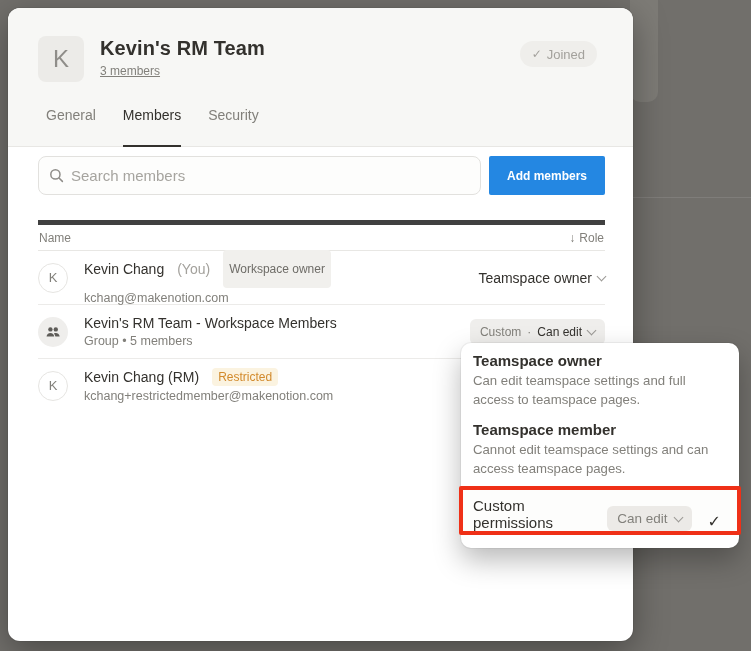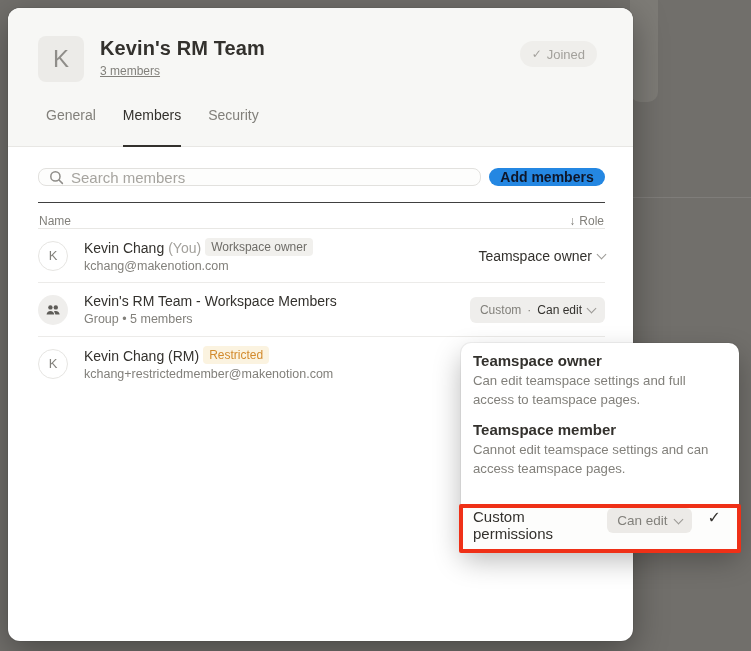--- a/index.html
+++ b/index.html
@@ -44,62 +44,62 @@
   }
   .joined-badge .chk{font-size:12px;}
   .tabs{display:flex;gap:27px;padding:0 0 0 38px;margin-top:25px;}
   .tab{
     font-size:14px;color:#82807b;padding-bottom:22px;cursor:default;
     border-bottom:2.5px solid transparent;margin-bottom:-1px;
   }
   .tab.active{color:#33312d;font-weight:500;border-bottom-color:#33312d;}
   
   .content{padding:0 28px 0 30px;}
-  .search-row{display:flex;margin-top:21px;height:18px;}
+  .search-row{display:flex;margin-top:9px;height:39px;}
   .search-input{
     flex:1;display:flex;align-items:center;gap:7px;
     border:1px solid #e2e1de;border-radius:8px;background:#fdfdfc;
     padding:0 10px;box-sizing:border-box;
   }
   .search-input input{
     border:none;outline:none;background:transparent;flex:1;
     font-family:inherit;font-size:15px;color:#37352f;padding:0;
   }
   .search-input input::placeholder{color:#a6a49f;}
   .btn-add{
-    margin-left:8px;width:116px;border:none;border-radius:13px;
-    background:#2487e2;color:#0f172a;font-family:inherit;font-size:14px;
+    margin-left:8px;width:116px;border:none;border-radius:2px;
+    background:#2487e2;color:#ffffff;font-family:inherit;font-size:12px;
     font-weight:600;cursor:pointer;
   }
   .table-head{
-    display:flex;justify-content:space-between;align-items:flex-end;
-    margin-top:16px;height:25px;
-    border-top:1px solid #404040;border-bottom:1px solid #e8e7e4;
+    display:flex;justify-content:space-between;align-items:center;
+    margin-top:25px;height:25px;
+    border-top:5px solid #404040;border-bottom:1px solid #e8e7e4;
     font-size:12px;color:#82807b;padding:0 1px;
   }
   .role-sort{display:flex;align-items:center;gap:4px;}
   .member-row{
     display:flex;align-items:center;height:53px;
     border-bottom:1px solid #ecebe9;
   }
   .member-row.last{border-bottom:none;}
   .m-avatar{
     width:30px;height:30px;border-radius:50%;flex:0 0 auto;
     display:flex;align-items:center;justify-content:center;
     background:#fff;border:1px solid #e6e5e2;box-sizing:border-box;
     font-size:13px;color:#82807b;
   }
   .m-avatar.group{background:#efeeec;border:none;}
   .m-text{margin-left:16px;flex:1;min-width:0;}
-  .m-nameline{display:flex;align-items:flex-end;gap:4px;font-size:14px;color:#33312d;}
+  .m-nameline{display:flex;align-items:center;gap:13px;font-size:14px;color:#33312d;}
   .m-name{font-weight:400;}
   .m-you{color:#a3a19c;}
   .badge-gray{
     background:#f1f0ed;color:#6e6c67;font-size:12px;border-radius:4px;
-    padding:2px 6px;line-height:14px;
+    padding:12px 6px;line-height:14px;
   }
   .badge-orange{
     background:#fbf3e0;color:#d28a2c;font-size:12px;border-radius:4px;
     padding:2px 6px;line-height:14px;
   }
   .m-sub{margin-top:3px;font-size:12.5px;color:#82807b;}
   .m-role{display:flex;align-items:center;gap:6px;font-size:14px;color:#33312d;flex:0 0 auto;}
   .role-pill{
     display:flex;align-items:center;gap:6px;background:#efeeec;
     border-radius:6px;padding:6px 10px;font-size:12px;cursor:pointer;
@@ -118,23 +118,23 @@
     background:#fff;border-radius:10px;box-sizing:border-box;
     box-shadow:0 0 0 1px rgba(15,15,15,0.05),0 12px 28px rgba(0,0,0,0.28);
     z-index:5;
   }
   .dd-inner{padding:9px 12px 0 12px;}
   .dd-option{margin-bottom:12px;cursor:pointer;}
   .dd-title{font-size:15px;font-weight:600;color:#33312d;margin-bottom:3px;}
   .dd-desc{font-size:13.2px;color:#82807b;line-height:1.42;width:250px;}
   .dd-remove{font-size:15px;color:#e5544b;margin-top:2px;cursor:pointer;}
   .custom-row{
-    position:absolute;left:-2px;right:-2px;top:161px;height:41px;
+    position:absolute;left:-2px;right:-2px;top:143px;height:41px;
     background:#fdfdfc;border:4px solid #ef3017;border-radius:2px;
-    box-sizing:content-box;display:flex;align-items:flex-start;
+    box-sizing:content-box;display:flex;align-items:flex-end;
     padding:0 10px;cursor:pointer;
   }
   .custom-label{font-size:15px;color:#33312d;flex:1;}
   .custom-pill{
     display:flex;align-items:center;gap:7px;background:#eceae7;
     border-radius:6px;padding:5px 10px;font-size:13.5px;color:#82807b;cursor:pointer;
   }
   .custom-check{font-size:16px;color:#33312d;margin:0 6px 0 16px;}
   .sr-icon{flex:0 0 auto;display:flex;}
 </style>

